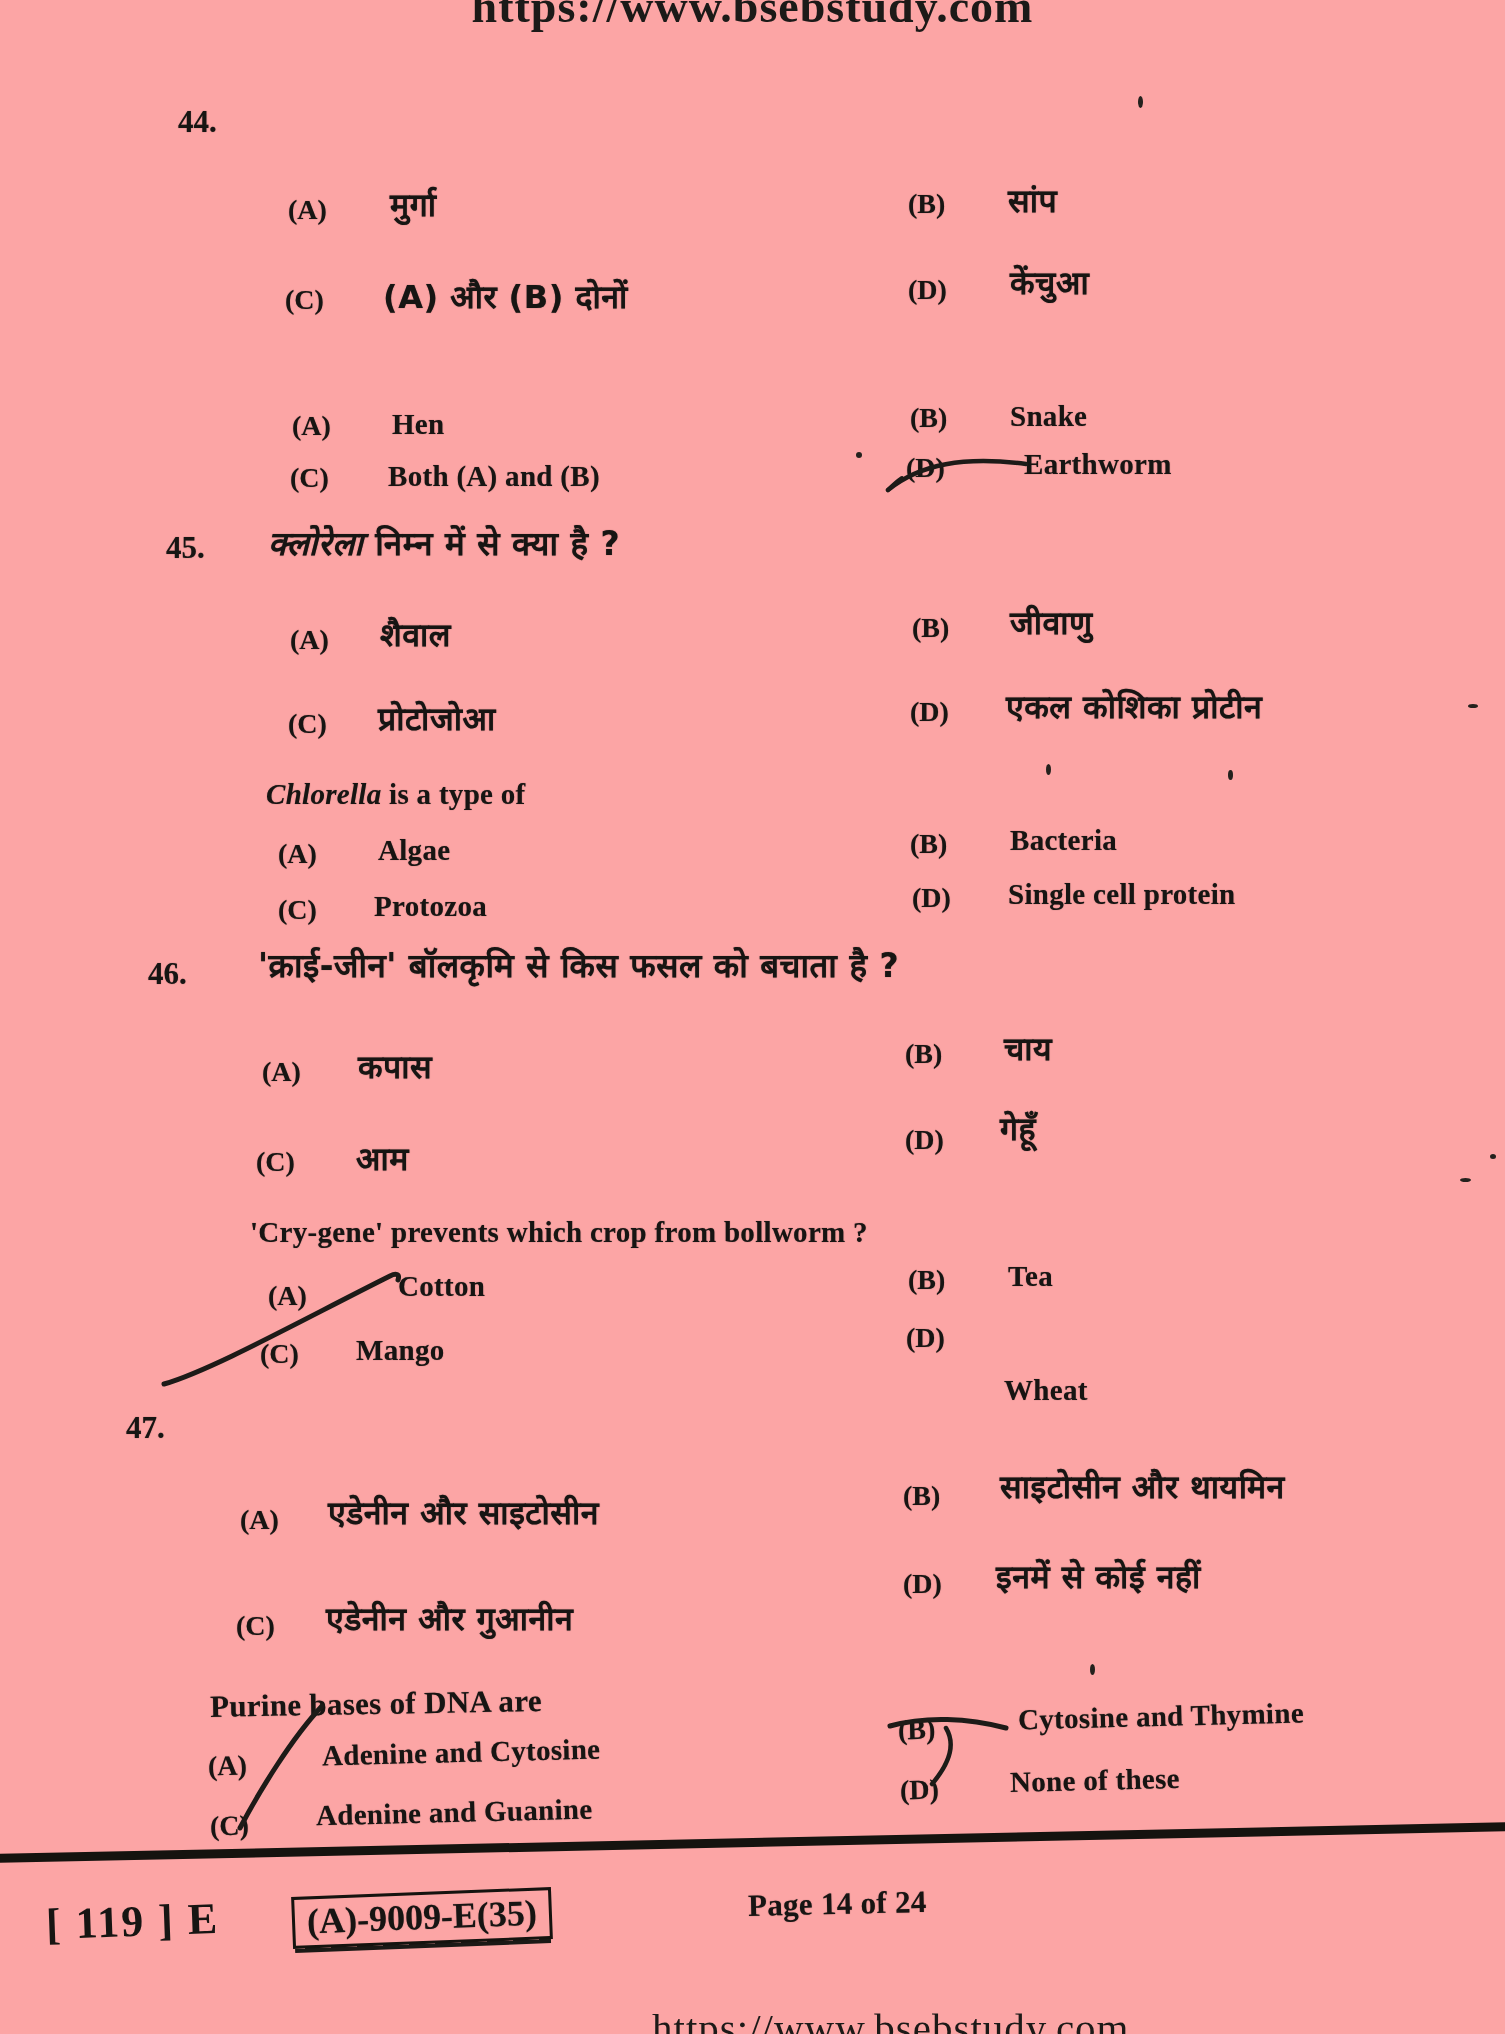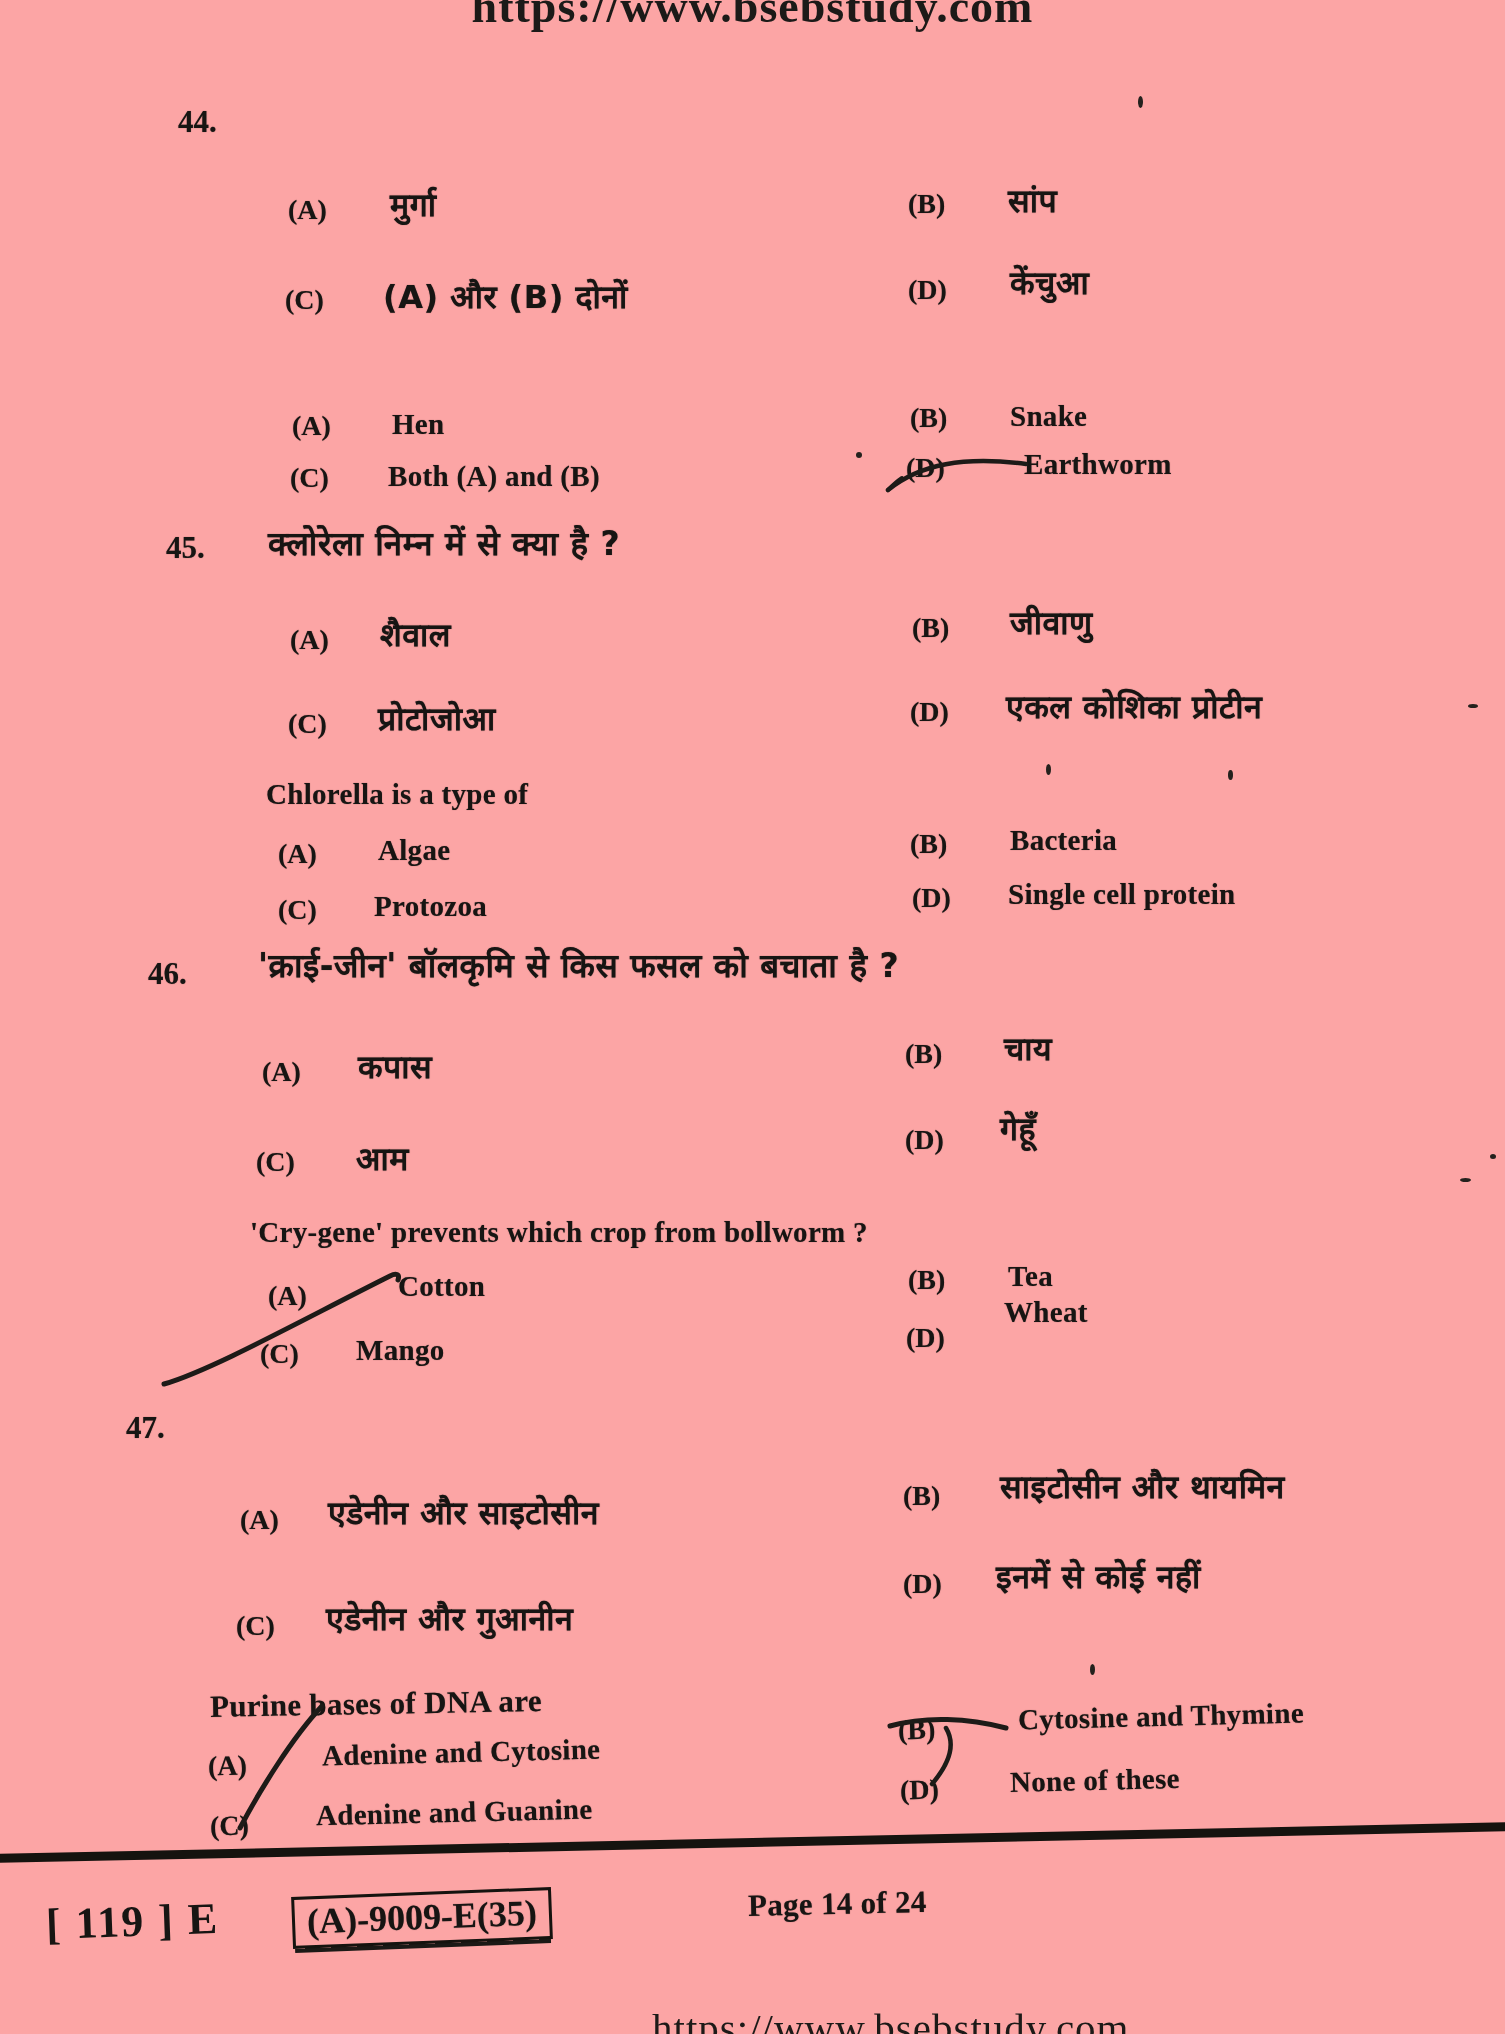--- a/index.html
+++ b/index.html
@@ -35,21 +35,21 @@
     font-weight:700;
     font-size:28px;
     text-shadow:0 0 1px rgba(20,18,16,.5);
   }
   .qnum{
     font-family:"Liberation Serif", serif;
     font-weight:700;
     font-size:31px;
     text-shadow:0 0 1px rgba(20,18,16,.5);
   }
-  .ital{}
+  .ital{font-style:italic;}
   .wm{
     font-family:"Liberation Serif", serif;
     font-weight:700;
     font-size:46px;
     color:#1c1a18;
     letter-spacing:1px;
   }
   .wm.top{left:0;right:0;top:-20px;text-align:center;}
   .wm.bottom{left:652px;top:2004px;font-size:41px;font-weight:400;}
   .rule{
@@ -154,21 +154,21 @@
 
   <div class="abs en" style="left:250px;top:1216px">'Cry-gene' prevents which crop from bollworm ?</div>
 
   <span class="abs lbl" style="left:268px;top:1280px">(A)</span>
   <span class="abs en" style="left:398px;top:1270px">Cotton</span>
   <span class="abs lbl" style="left:908px;top:1264px">(B)</span>
   <span class="abs en" style="left:1008px;top:1260px">Tea</span>
   <span class="abs lbl" style="left:260px;top:1338px">(C)</span>
   <span class="abs en" style="left:356px;top:1334px">Mango</span>
   <span class="abs lbl" style="left:906px;top:1322px">(D)</span>
-  <span class="abs en" style="left:1004px;top:1296px">Wheat</span>
+  <span class="abs en" style="left:1004px;top:1374px">Wheat</span>
 
   <svg class="penmark" style="left:154px;top:1256px" width="260" height="136" viewBox="0 0 260 136">
     <path d="M10,128 C58,114 148,64 236,20 C242,17 246,18 244,24" stroke-width="5"></path>
   </svg>
 
   <div class="abs qnum" style="left:126px;top:1410px">47.</div>
 
   <span class="abs lbl" style="left:240px;top:1504px">(A)</span>
   <span class="abs hi" style="left:328px;top:1490px">एडेनीन और साइटोसीन</span>
   <span class="abs lbl" style="left:903px;top:1480px">(B)</span>

